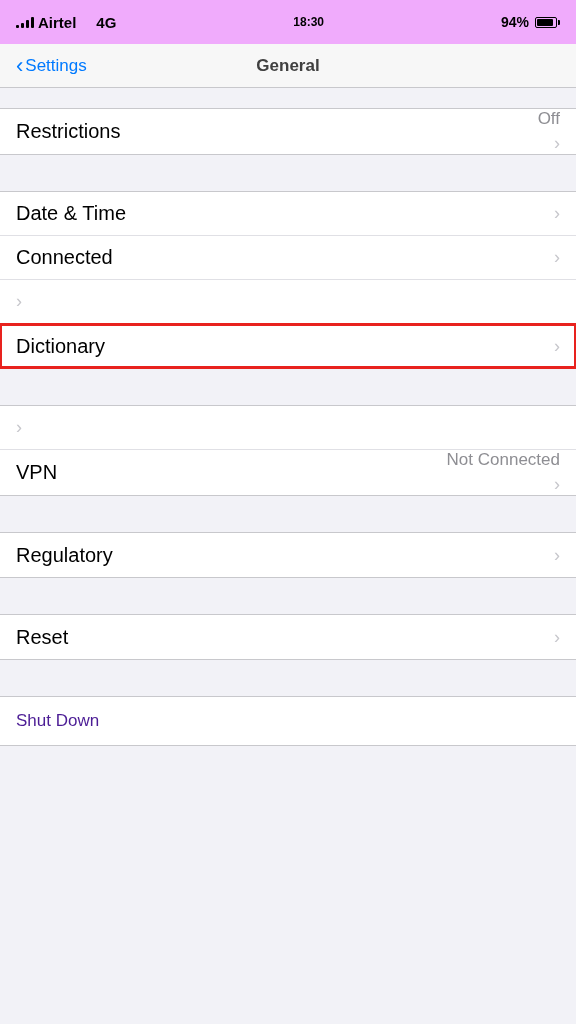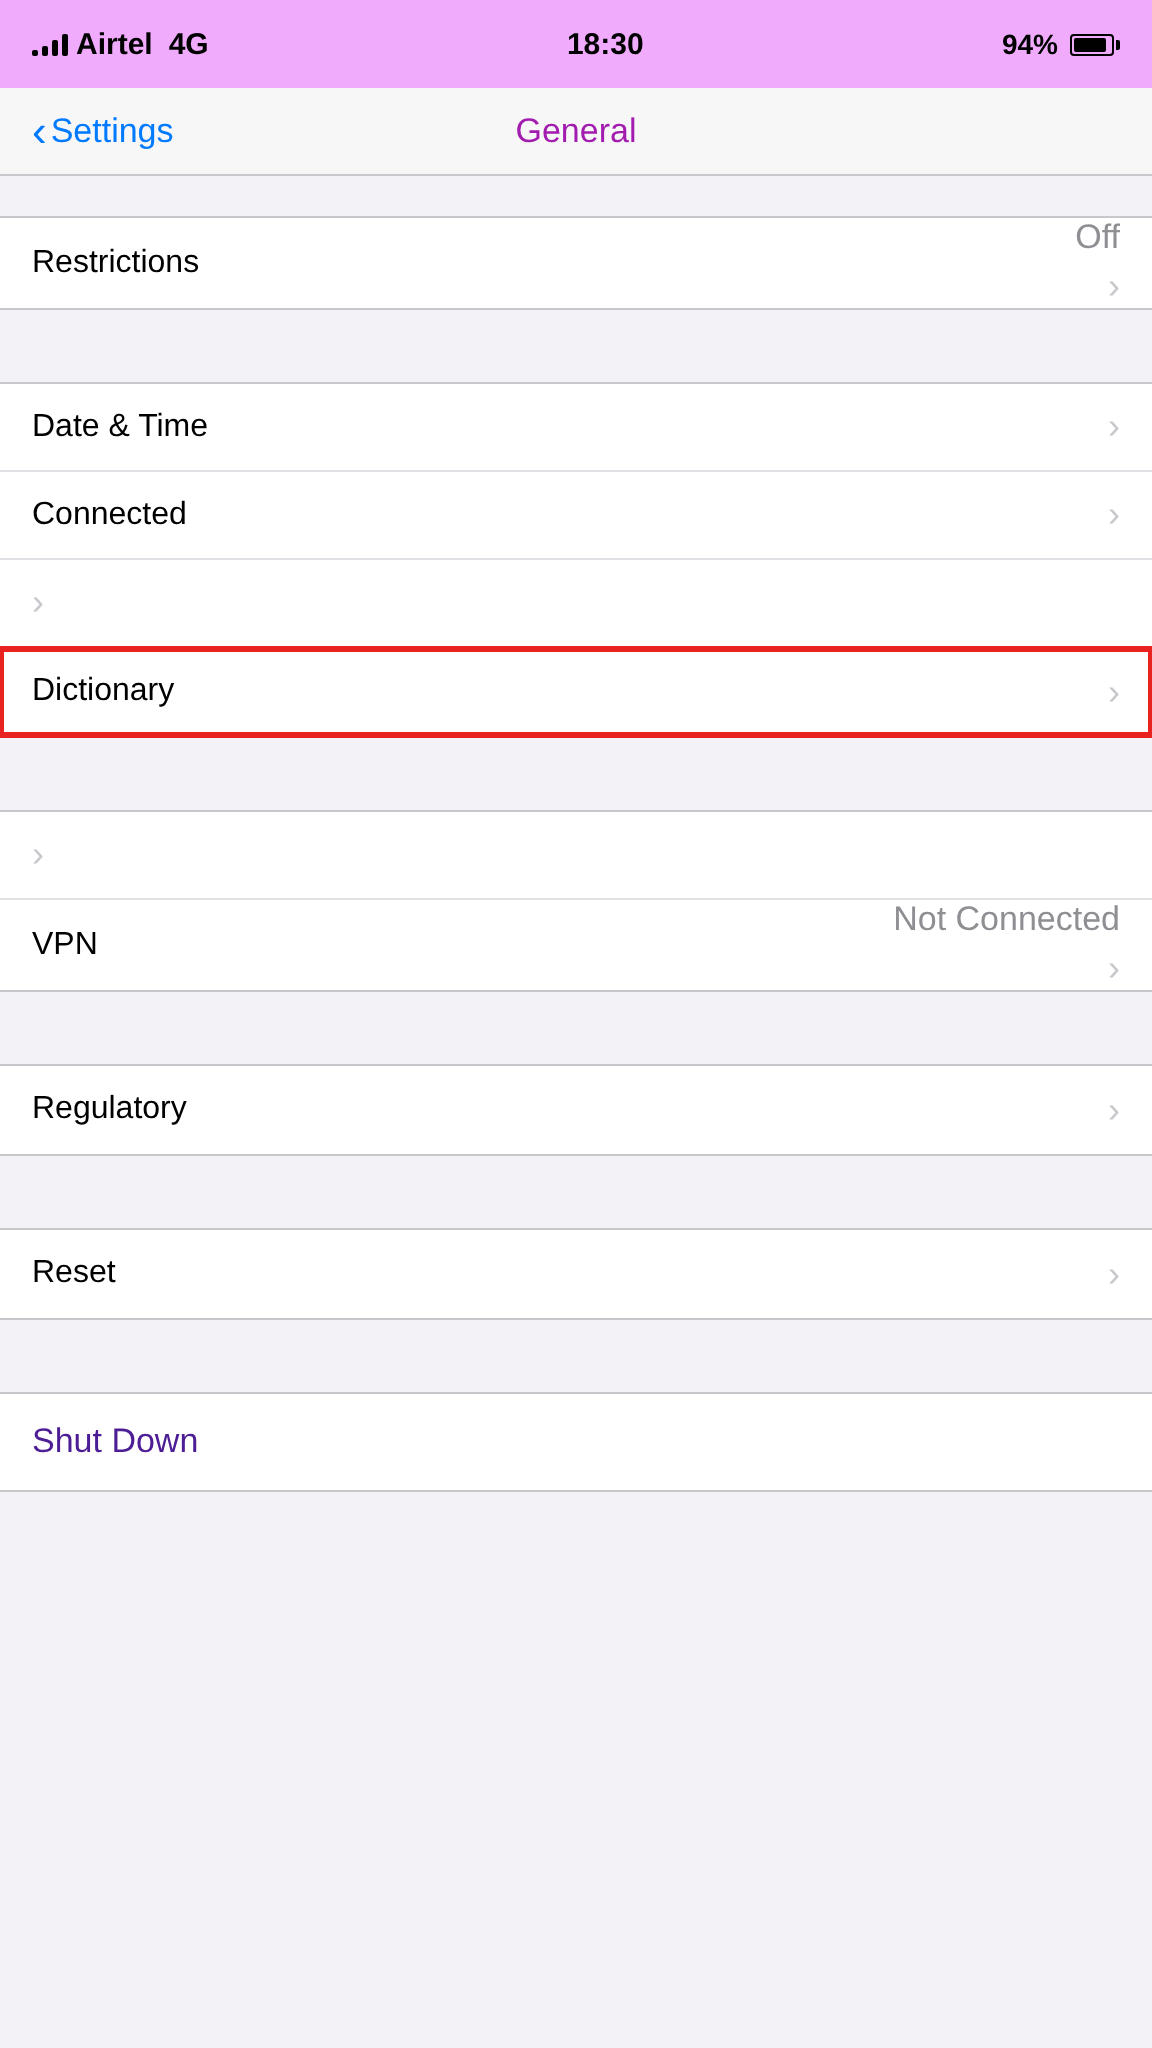--- a/index.html
+++ b/index.html
@@ -33,21 +33,21 @@
       display: flex;
       align-items: flex-end;
       gap: 2px;
       height: 12px;
     }
     .signal-bar {
       width: 3px;
       background: #000;
       border-radius: 1px;
     }
-    .status-center { font-size: 15px; font-weight: 600; }
+    .status-center { font-size: 12px; font-weight: 600; }
     .status-right {
       display: flex;
       align-items: center;
       gap: 6px;
       font-size: 14px;
     }
     .battery-icon {
       display: flex;
       align-items: center;
     }
@@ -96,22 +96,22 @@
       padding: 4px 8px;
     }
     .nav-back-chevron {
       font-size: 22px;
       font-weight: 300;
       margin-right: 2px;
       line-height: 1;
     }
     .nav-title {
       font-size: 17px;
-      font-weight: 400;
-      color: #a21caf;
+      font-weight: 700;
+      color: #404040;
     }
 
     .section-spacer {
       height: 36px;
       background: #f2f2f7;
     }
 
     .section-spacer-sm {
       height: 20px;
       background: #f2f2f7;
@@ -134,21 +134,21 @@
       background: #fff;
       cursor: pointer;
     }
     .settings-row:last-child {
       border-bottom: none;
     }
 
     .row-left {
       display: flex;
       align-items: center;
-      font-size: 16px;
+      font-size: 20px;
       color: #000;
     }
 
     .row-right {
       display: flex;
       align-items: flex-end;
       gap: 4px;
       color: #8e8e93;
       font-size: 17px;
       flex-direction: column;
@@ -186,21 +186,21 @@
 
 <div class="status-bar">
   <div class="status-left">
     <div class="signal-bars">
       <div class="signal-bar" style="height:3px"></div>
       <div class="signal-bar" style="height:5px"></div>
       <div class="signal-bar" style="height:8px"></div>
       <div class="signal-bar" style="height:11px"></div>
     </div>
     <span>Airtel</span>
-    <span style="margin-left:4px">4G</span>
+    <span style="margin-left:16px">4G</span>
   </div>
   <div class="status-center">18:30</div>
   <div class="status-right">
     <span>94%</span>
     <div class="battery-icon">
       <div class="battery-body">
         <div class="battery-fill"></div>
       </div>
       <div class="battery-tip"></div>
     </div>

